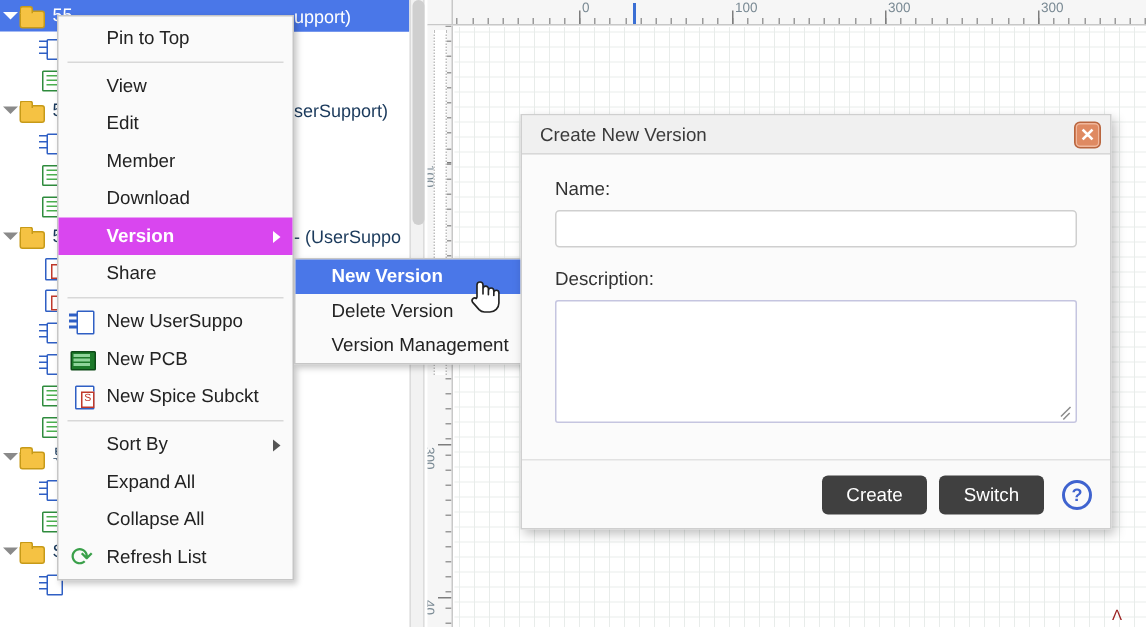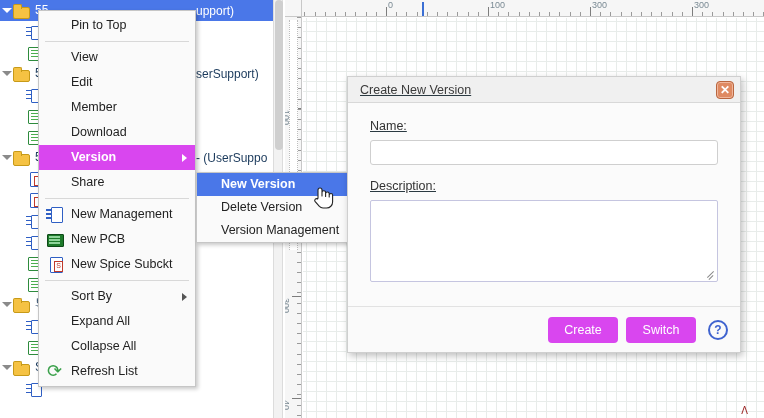--- a/index.html
+++ b/index.html
@@ -227,21 +227,20 @@
     position: absolute; left: 313px; top: 185px; width: 22px; height: 26px; z-index: 70;
     pointer-events: none;
   }
 
   
   .dialog {
     position: absolute; left: 347px; top: 76px; width: 394px; height: 277px;
     background: #fbfbfb; border: 1px solid #cfcfcf;
     box-shadow: 2px 3px 7px rgba(0,0,0,0.25);
     z-index: 60;
-    text-decoration: underline;
   }
   .dlg-title {
     position: relative; height: 26px; line-height: 26px;
     background: #f0f0f0; border-bottom: 1px solid #d8d8d8;
     padding-left: 12px; font-size: 12.5px; color: #3a3a3a;
   }
   .dlg-close {
     position: absolute; right: 6px; top: 4px; width: 18px; height: 18px;
     background: #df8a62; border: 1px solid #b9663f; border-radius: 4px;
     color: #ffffff; font-size: 12px; line-height: 16px; text-align: center; font-weight: bold;
@@ -269,21 +268,21 @@
   .resize-grip::before { top: 3px; left: 0; }
   .resize-grip::after  { top: 6px; left: 2px; width: 6px; }
   .dlg-footer {
     position: absolute; left: 0; right: 0; bottom: 0; height: 46px;
     border-top: 1px solid #e2e2e2; background: #fafafa;
     display: flex; align-items: center; justify-content: flex-end;
     padding-right: 12px; gap: 8px;
   }
   .btn {
     height: 26px; min-width: 70px; padding: 0 14px;
-    background: #d946ef; border: none; border-radius: 4px;
+    background: #404040; border: none; border-radius: 4px;
     color: #ffffff; font-size: 12.5px; font-family: "Liberation Sans", sans-serif;
     line-height: 26px; text-align: center;
   }
   .help-icon {
     width: 20px; height: 20px; border: 2px solid #3f63cf; border-radius: 50%;
     color: #3f63cf; font-size: 12px; line-height: 17px; text-align: center; font-weight: bold;
     margin-left: 4px;
   }
 
   
@@ -518,21 +517,21 @@
   <div class="ctx-menu" id="ctx-menu">
       <div class="ctx-item"><span>Pin to Top</span></div>
       <div class="ctx-sep"></div>
       <div class="ctx-item"><span>View</span></div>
       <div class="ctx-item"><span>Edit</span></div>
       <div class="ctx-item"><span>Member</span></div>
       <div class="ctx-item"><span>Download</span></div>
       <div class="ctx-item hl"><span>Version</span><span class="ctx-arrow"></span></div>
       <div class="ctx-item"><span>Share</span></div>
       <div class="ctx-sep"></div>
-      <div class="ctx-item"><span class="ctx-icon i-sch"></span><span>New Management</span></div>
+      <div class="ctx-item"><span class="ctx-icon i-sch"></span><span>New UserSuppo</span></div>
       <div class="ctx-item"><span class="ctx-icon i-pcb"></span><span>New PCB</span></div>
       <div class="ctx-item"><span class="ctx-icon i-spice"></span><span>New Spice Subckt</span></div>
       <div class="ctx-sep"></div>
       <div class="ctx-item"><span>Sort By</span><span class="ctx-arrow"></span></div>
       <div class="ctx-item"><span>Expand All</span></div>
       <div class="ctx-item"><span>Collapse All</span></div>
       <div class="ctx-item"><span class="ctx-icon i-refresh"></span><span>Refresh List</span></div>
     </div>
 
   <div class="sub-menu" id="sub-menu">

